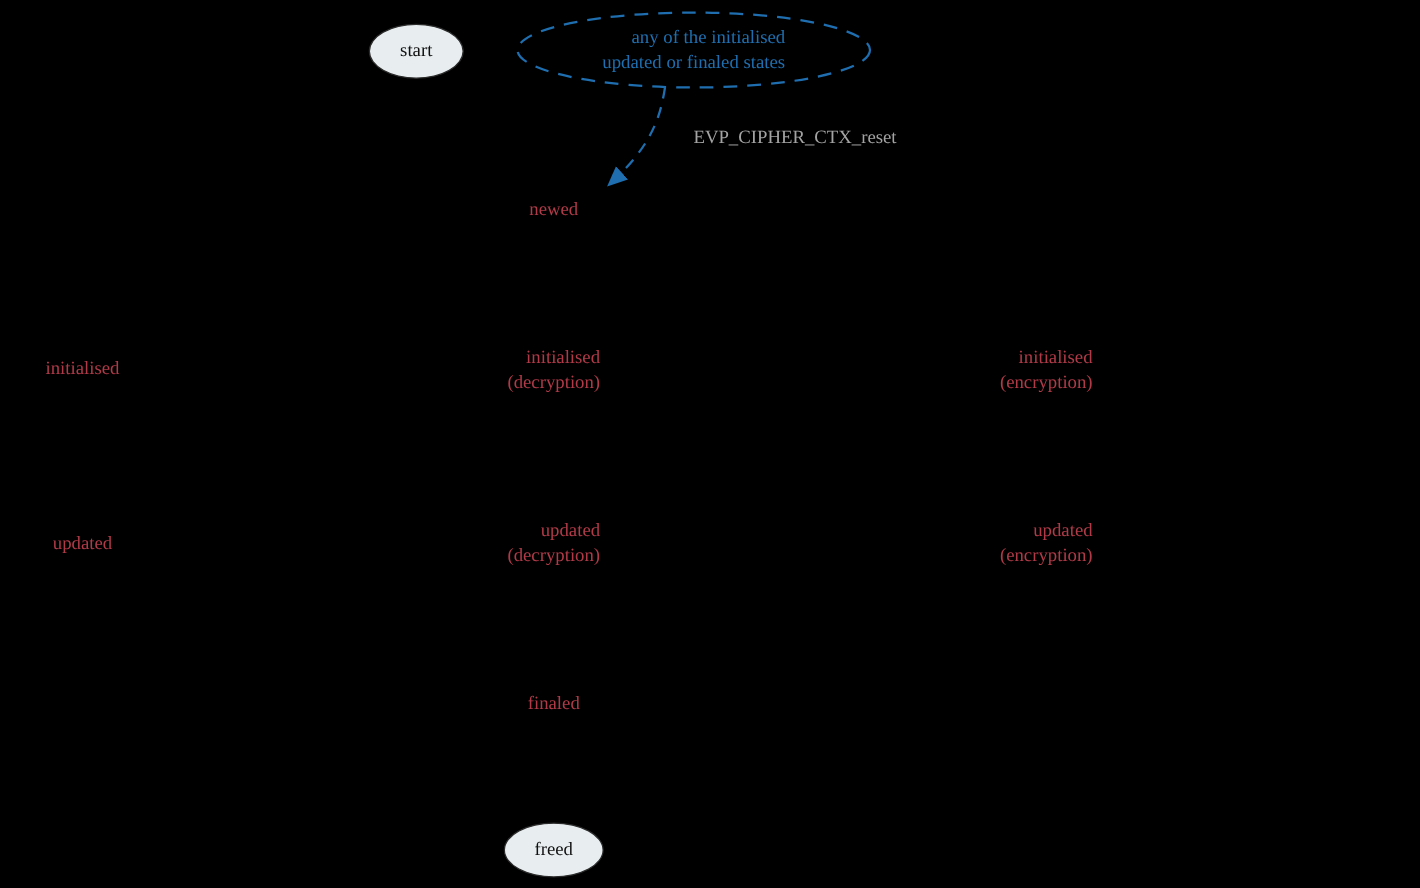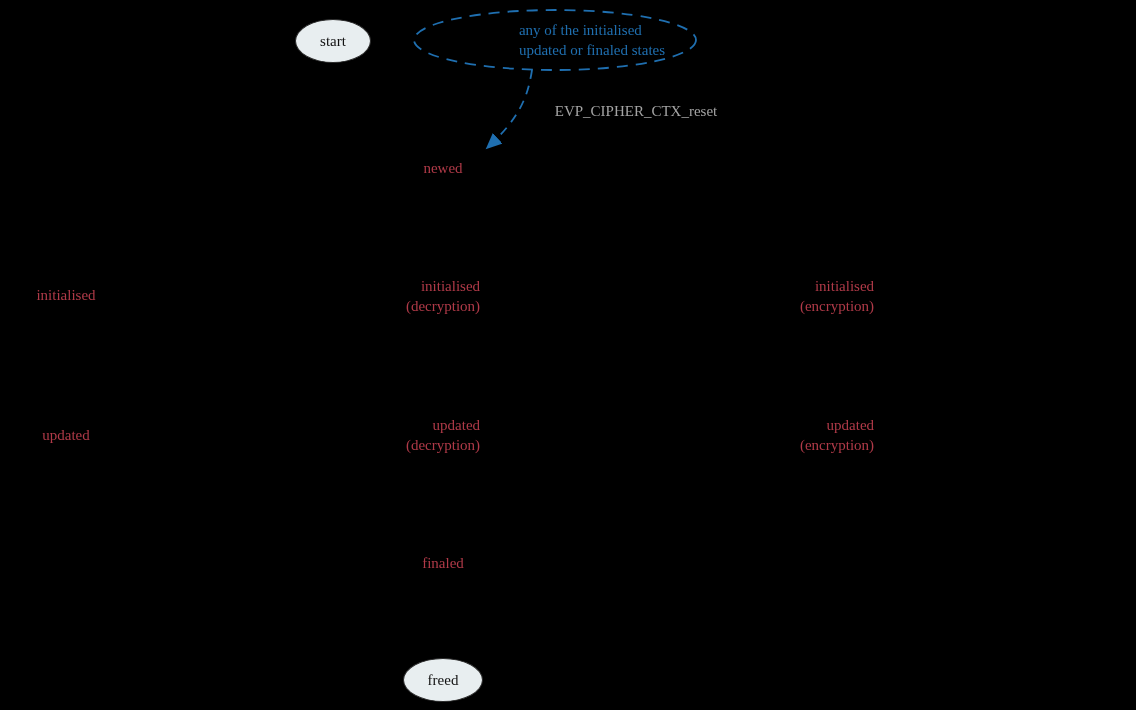--- a/index.html
+++ b/index.html
@@ -39,23 +39,22 @@
     align-items: center;
     justify-content: center;
   }
   .cloud-label {
     position: absolute;
     transform: translate(-50%, -50%);
     color: #1f6fb0;
     font-family: "Liberation Serif", serif;
     font-size: 15px;
     line-height: 20px;
-    text-align: left;
+    text-align: right;
     white-space: pre;
-    margin-left: 37px;
   }
   .edge-label {
     position: absolute;
     transform: translate(-50%, -50%);
     color: #a3a3a3;
     font-family: "Liberation Serif", serif;
     font-size: 15px;
     white-space: pre;
   }
   svg.overlay {

